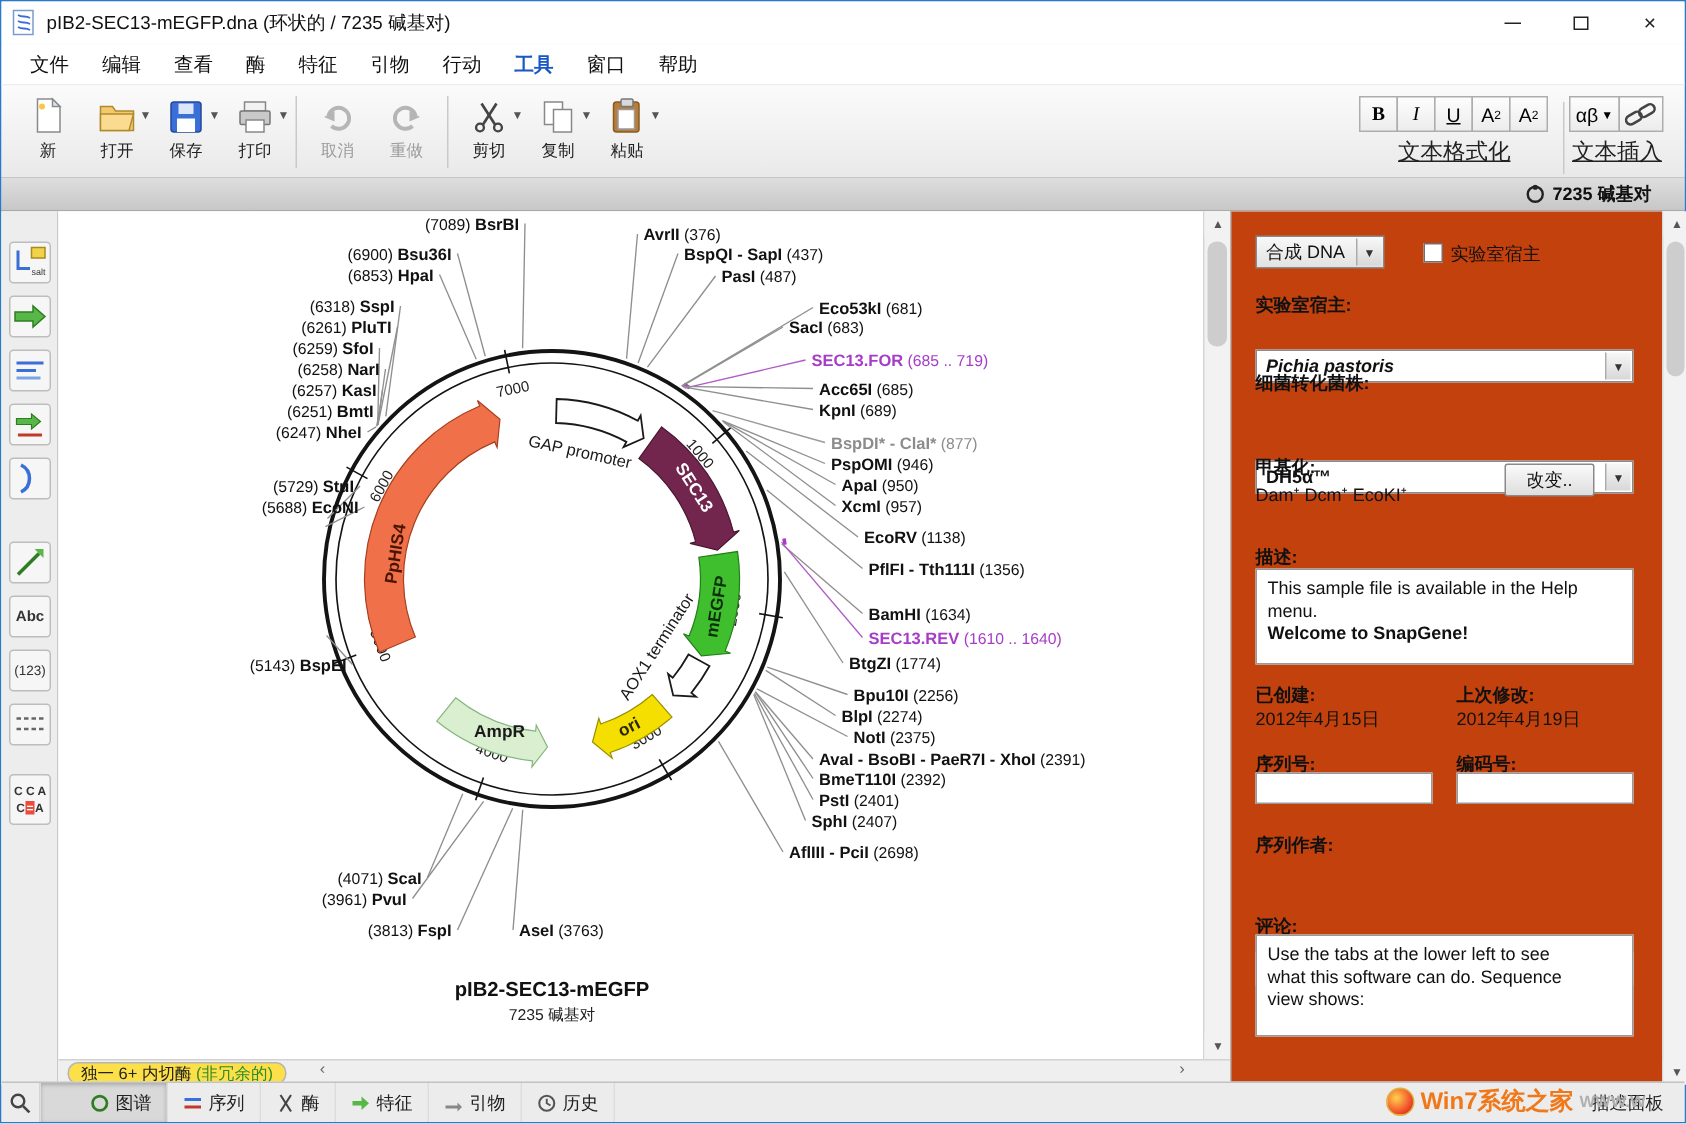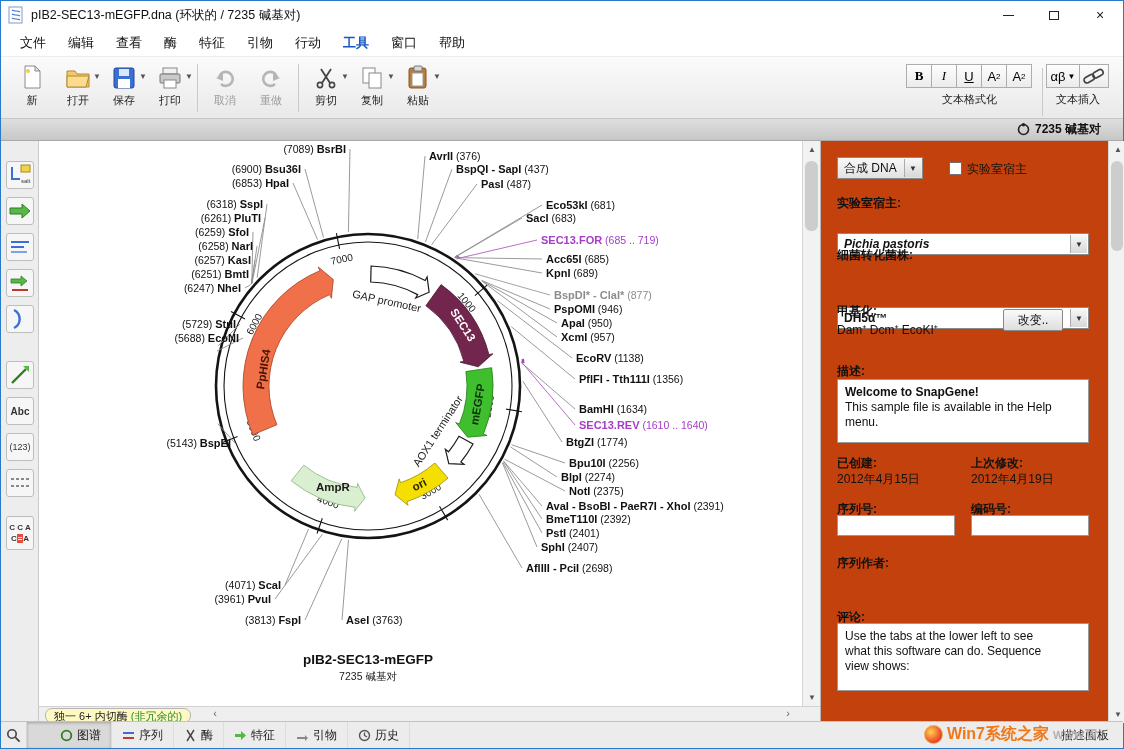--- a/index.html
+++ b/index.html
@@ -26,21 +26,21 @@
   .tbtn { width:46px; text-align:center; padding-top:2px; position:relative; border-radius:3px; }
   .tbtn .ticon { height:28px; display:flex; align-items:flex-end; justify-content:center; }
   .tbtn .tlabel { font-size:11px; color:#222; margin-top:3px; }
   .tbtn.disabled .tlabel { color:#9b9b9b; }
   .dd { position:absolute; right:0px; top:12px; font-size:8px; color:#555; }
   .tsep { width:1px; height:48px; background:#c9c9c9; margin:4px 4px 0 4px; }
   .toolbar-right { margin-left:auto; display:flex; align-items:flex-start; padding-top:4px; }
   .fmt-group { text-align:center; margin-right:6px; }
   .fmt-row { display:flex; }
   .fmt-btn { width:26px; height:24px; border:1px solid #adadad; background:linear-gradient(#fdfdfd,#ececec); display:flex; align-items:center; justify-content:center; font-size:13px; margin-left:-1px; }
-  .fmt-caption { font-size:11px; color:#222; margin-top:4px; }
+  .fmt-caption { font-size:15px; color:#222; margin-top:4px;text-decoration:underline; }
   .fb-b { font-weight:bold; font-family:"Liberation Serif", serif; }
   .fb-i { font-style:italic; font-family:"Liberation Serif", serif; }
   .fb-u { text-decoration:underline; }
   .sup { font-size:8px; vertical-align:super; }
   .sub { font-size:8px; vertical-align:sub; }
 
   
   .infobar { position:absolute; left:0; top:118px; width:100%; height:22px; background:linear-gradient(#dedede,#c7c7c7); border-bottom:1px solid #a9a9a9; }
   .bp-indicator { position:absolute; right:22px; top:2px; display:flex; align-items:center; gap:5px; font-size:12px; font-weight:bold; color:#111; }
 
@@ -50,21 +50,21 @@
   .sbtn { position:absolute; left:5px; width:28px; height:28px; border:1px solid #bdbdbd; border-radius:3px; background:#f6f6f6; display:flex; align-items:center; justify-content:center; overflow:hidden; }
   .sbtn .tinytext { font-size:8px; color:#333; }
 
   .canvas { position:absolute; left:38px; top:0; width:781px; height:582px; background:#fff; }
   #plasmid-svg { position:absolute; left:0; top:0; background:#fff; }
   .v-scrollbar { position:absolute; right:0; top:0; width:18px; height:565px; background:#f2f2f2; border-left:1px solid #d5d5d5; }
   .sb-arrow { width:18px; height:17px; display:flex; align-items:center; justify-content:center; font-size:8px; color:#555; background:#f2f2f2; }
   .sb-thumb-v { position:absolute; left:2px; top:20px; width:13px; height:70px; background:#cdcdcd; border-radius:6px; }
   .sb-arrow.bottom { position:absolute; bottom:0; }
   .canvas-bottombar { position:absolute; left:0; bottom:0; width:781px; height:17px; background:#efefef; border-top:1px solid #d2d2d2; }
-  .enzyme-chip { position:absolute; left:6px; top:1px; height:15px; line-height:14px; padding:0 8px; font-size:11px; background:#fef9c3; border:1px solid #b5b5b5; border-radius:7px; color:#222; }
+  .enzyme-chip { position:absolute; left:6px; top:1px; height:15px; line-height:14px; padding:0 8px; font-size:11px; background:#fde047; border:1px solid #b5b5b5; border-radius:7px; color:#222; }
   .enzyme-chip .green { color:#2e8b2e; }
   .h-arrow { position:absolute; top:0; width:16px; height:16px; text-align:center; font-size:11px; color:#666; }
 
   .right-panel { position:absolute; left:819px; top:0; width:288px; height:582px; background:#c2410c; border-left:1px solid #b8b8b8; font-size:12px; color:#111; }
   .rp { position:absolute; }
   .rp-label { font-weight:bold; font-size:12px; color:#111; }
   .combo { background:#fff; border:1px solid #8a8a8a; height:22px; line-height:20px; padding:0 22px 0 6px; font-size:12px; position:relative; overflow:hidden; white-space:nowrap; }
   .combo .arrow { position:absolute; right:1px; top:1px; bottom:1px; width:17px; background:linear-gradient(#f7f7f7,#d8d8d8); border-left:1px solid #aaa; font-size:8px; text-align:center; line-height:19px; color:#333; }
   .btn { background:linear-gradient(#fafafa,#dedede); border:1px solid #8a8a8a; border-radius:2px; text-align:center; font-size:12px; }
   .textbox { background:#fff; border:1px solid #999; }
@@ -479,22 +479,22 @@
       <div class="rp combo" style="left:16px; top:122px; width:252px; font-weight:bold">
         <span>DH5α™</span><span class="arrow">▼</span>
       </div>
 
       <div class="rp rp-label" style="left:16px; top:162px">甲基化:</div>
       <div class="rp" style="left:16px; top:180px; font-size:12px">Dam⁺ Dcm⁺ EcoKI⁺</div>
       <div class="rp btn" style="left:182px; top:168px; width:60px; height:22px; line-height:20px">改变..</div>
 
       <div class="rp rp-label" style="left:16px; top:222px">描述:</div>
       <div class="rp textbox" style="left:16px; top:238px; width:252px; height:64px; padding:5px 7px; font-size:12px; line-height:15px">
+        <div>This sample file is available in the Help menu.</div>
         <div style="font-weight:bold">Welcome to SnapGene!</div>
-        <div>This sample file is available in the Help menu.</div>
       </div>
 
       <div class="rp rp-label" style="left:16px; top:314px">已创建:</div>
       <div class="rp" style="left:16px; top:330px">2012年4月15日</div>
       <div class="rp rp-label" style="left:150px; top:314px">上次修改:</div>
       <div class="rp" style="left:150px; top:330px">2012年4月19日</div>
 
       <div class="rp rp-label" style="left:16px; top:360px">序列号:</div>
       <div class="rp textbox" style="left:16px; top:374px; width:118px; height:21px"></div>
       <div class="rp rp-label" style="left:150px; top:360px">编码号:</div>

